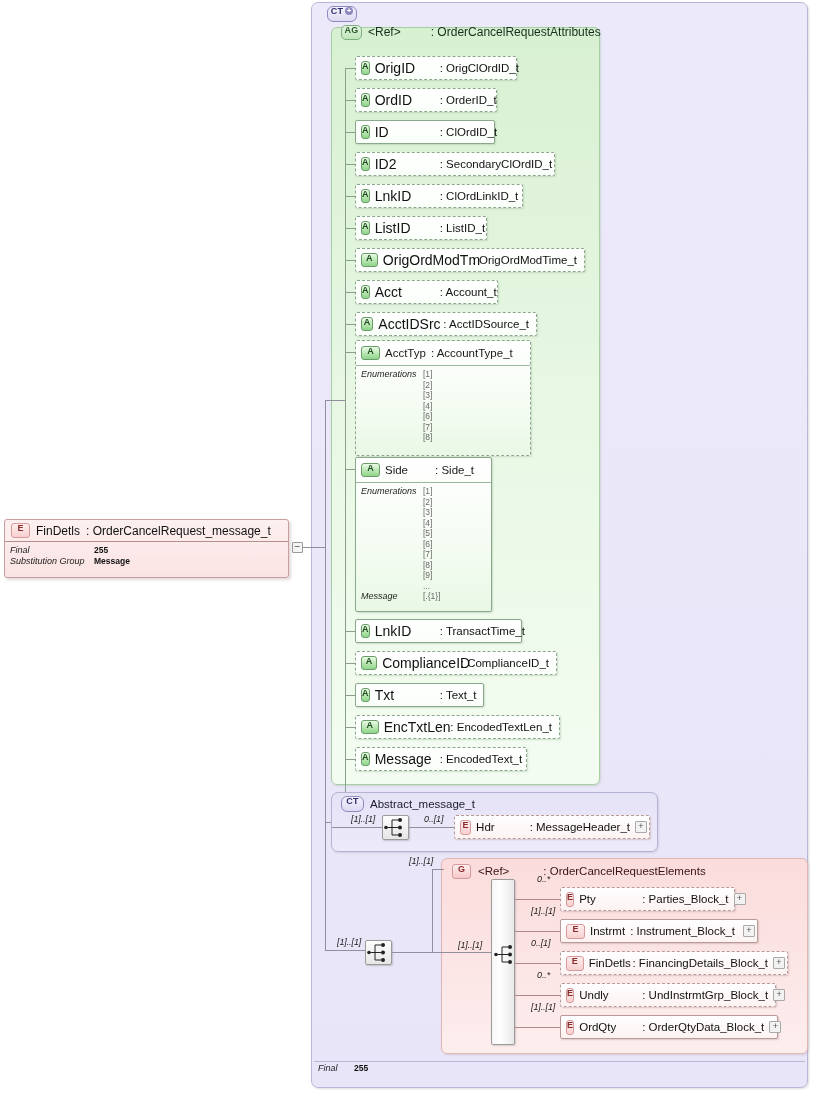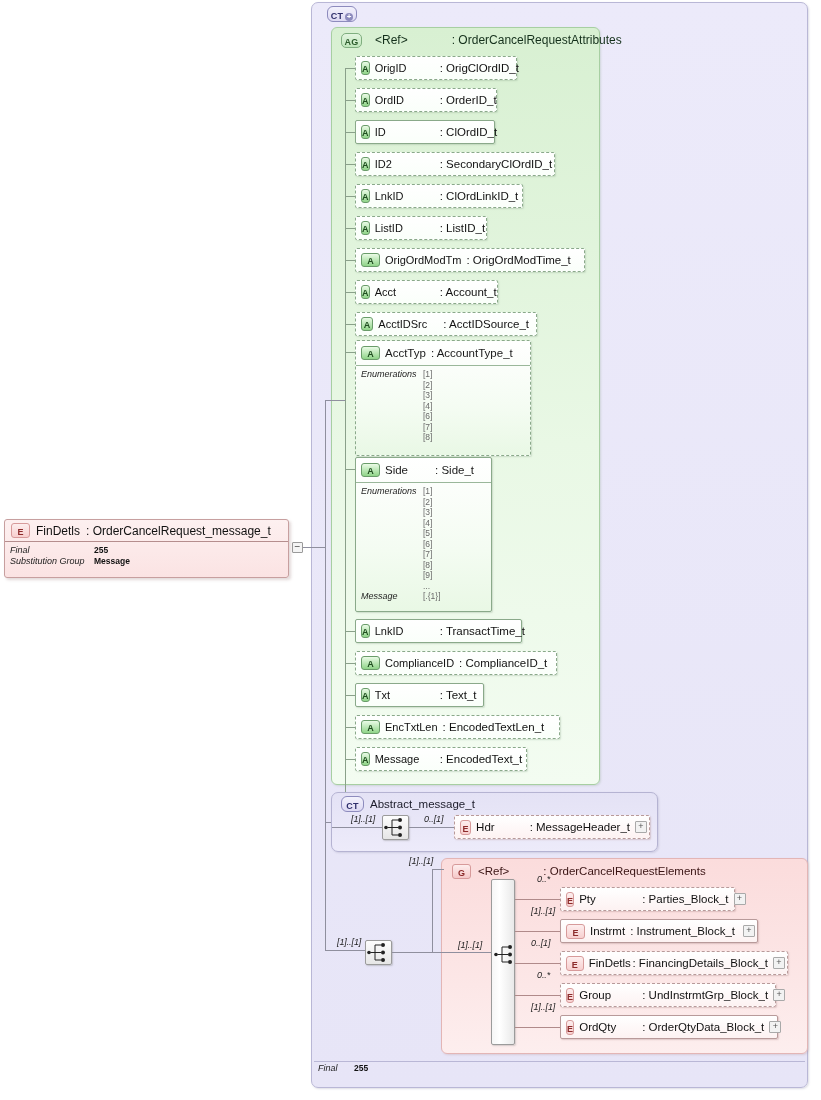--- a/index.html
+++ b/index.html
@@ -19,21 +19,21 @@
     box-shadow:1px 1px 2px rgba(120,120,150,.25);
   }
   .ct-title{
     left:327px;top:5px;height:17px;
     display:flex;align-items:center;gap:6px;
     font-size:12.5px;color:#1c1c2a;white-space:nowrap;
   }
 
   
   .badge{
-    display:inline-flex;align-items:flex-end;justify-content:center;
+    display:inline-flex;align-items:flex-start;justify-content:center;
     font-size:9px;font-weight:bold;letter-spacing:.2px;
     border-radius:4px;line-height:1;
   }
   .badge-ct{
     width:28px;height:14px;color:#2f2f6b;
     border:1px solid #8d8bbd;
     background:linear-gradient(180deg,#f3f2fc 0%,#ddd9f3 100%);
     border-radius:6px;gap:1px;
   }
   .badge-ct .plus{
@@ -63,35 +63,35 @@
   }
 
   
   .ag-panel{
     left:331px;top:27px;width:269px;height:758px;
     background:linear-gradient(180deg,#d8f0d2 0%,#e9f8e5 55%,#f3fcf1 100%);
     border:1px solid #a7cfa2;border-radius:6px;
     box-shadow:1px 1px 2px rgba(130,160,130,.25);
   }
   .ag-title{
-    left:341px;top:32px;height:16px;display:flex;align-items:center;gap:13px;
+    left:341px;top:24px;height:16px;display:flex;align-items:center;gap:6px;
     font-size:12px;color:#14301b;white-space:nowrap;
   }
 
   
   .attr{
     height:24px;display:flex;align-items:center;
     padding:0 7px 0 5px;gap:5px;
     background:linear-gradient(180deg,#ffffff 0%,#fafffa 100%);
     border-radius:2px;white-space:nowrap;
     box-shadow:1px 1px 1.5px rgba(140,165,140,.35);
   }
   .attr.req{border:1px solid #8aa98a;}
   .attr.opt{border:1px dashed #8aa98a;}
-  .attr .nm{font-size:11px;color:#111;}
+  .attr .nm{font-size:14px;color:#111;}
   .attr .ty{font-size:11.5px;color:#111;}
 
   
   .attrbox{
     background:linear-gradient(180deg,#ffffff 0%,#f4fcf2 60%,#e9f8e5 100%);
     border:1px dashed #8aa98a;border-radius:2px;
     box-shadow:1px 1px 1.5px rgba(140,165,140,.35);
   }
   .attrbox.req{border:1px solid #8aa98a;}
   .attrbox .hdr{
@@ -529,21 +529,21 @@
     <div class="abs elem opt" style="left: 560px; top: 951px; width: 228px;">
       <span class="badge badge-e">E</span>
       <span class="nm" style="min-width:0px;display:inline-block">FinDetls</span>
       <span class="ty">: FinancingDetails_Block_t</span>
       <span class="expander" style="margin-left:auto">+</span>
     </div>
     <div class="card" style="left: 537px; top: 970px;">0..*</div>
     <div class="abs ln lnh ln-p" style="left: 515px; top: 995px; width: 45px; height: 1px;"></div>
     <div class="abs elem opt" style="left: 560px; top: 983px; width: 216px;">
       <span class="badge badge-e">E</span>
-      <span class="nm" style="min-width:58px;display:inline-block">Group</span>
+      <span class="nm" style="min-width:58px;display:inline-block">Undly</span>
       <span class="ty">: UndInstrmtGrp_Block_t</span>
       <span class="expander" style="margin-left:auto">+</span>
     </div>
     <div class="card" style="left: 531px; top: 1002px;">[1]..[1]</div>
     <div class="abs ln lnh ln-p" style="left: 515px; top: 1027px; width: 45px; height: 1px;"></div>
     <div class="abs elem req" style="left: 560px; top: 1015px; width: 218px;">
       <span class="badge badge-e">E</span>
       <span class="nm" style="min-width:58px;display:inline-block">OrdQty</span>
       <span class="ty">: OrderQtyData_Block_t</span>
       <span class="expander" style="margin-left:auto">+</span>

